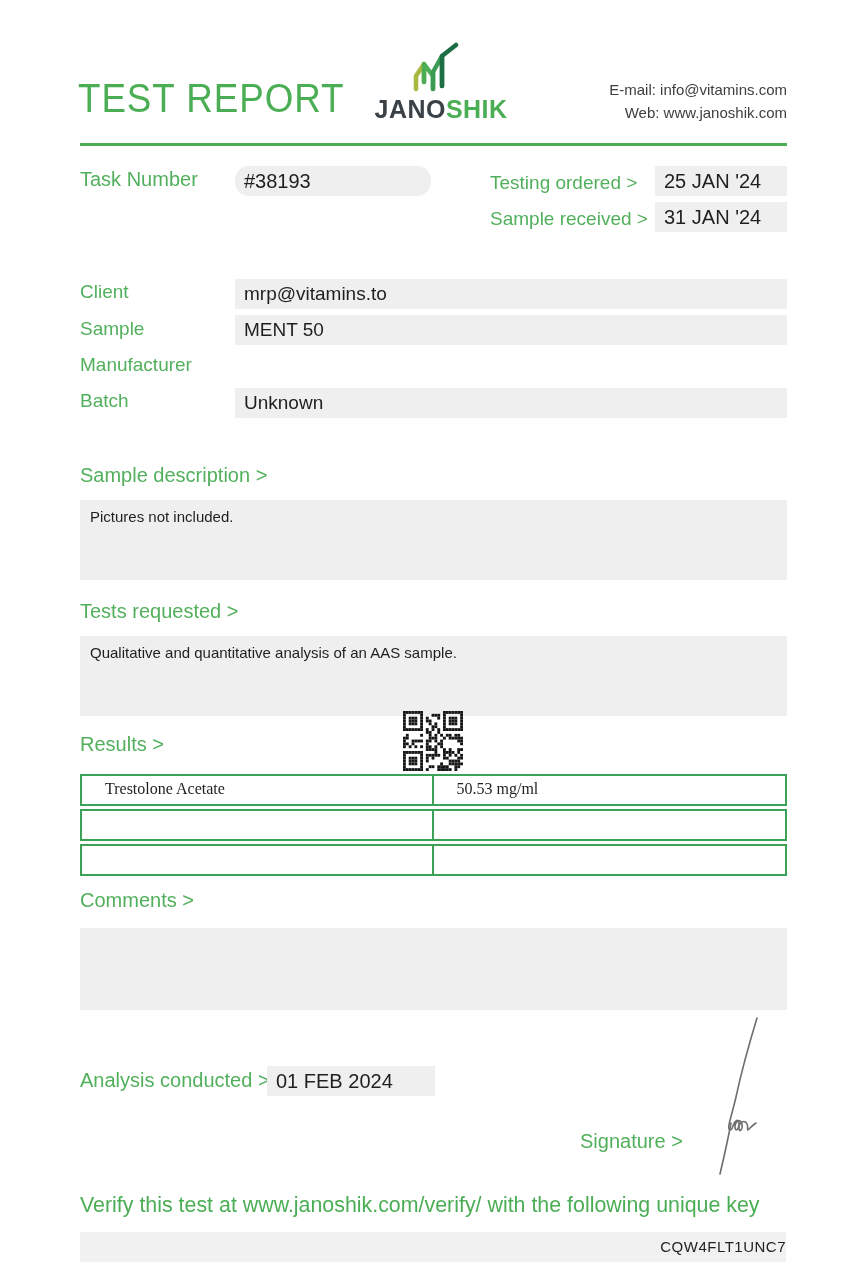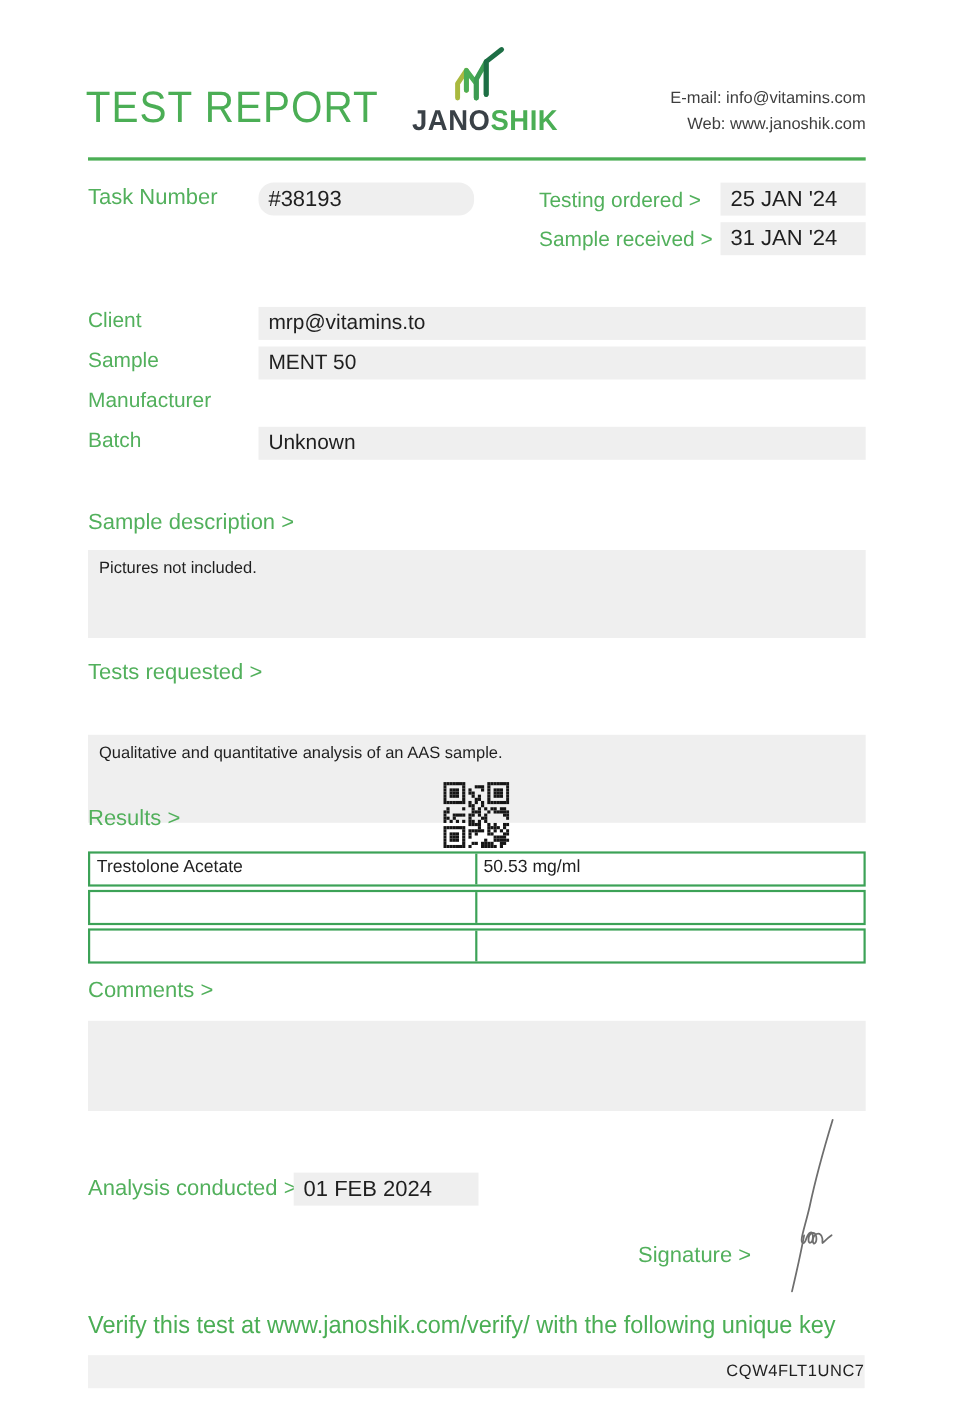--- a/index.html
+++ b/index.html
@@ -38,21 +38,21 @@
   .info-row-label{left:80px;font-size:19px;}
   .info-row-value{left:235px;width:552px;font-size:19px;}
   .sec-heading{font-size:20px;color:#52b05c;white-space:nowrap;}
   .gbox{
     background:#efefef;box-sizing:border-box;padding:8px 10px;font-size:15px;color:#1f1f1f;
     left:80px;width:707px;
   }
   
   .rtable{left:80px;top:774px;width:707px;}
   .rrow{display:flex;border:2px solid #3ca257;margin-bottom:3px;height:28px;background:#fff;}
-  .rcell{box-sizing:border-box;line-height:26px;font-size:16px;color:#1f1f1f;padding-left:6px;white-space:nowrap;overflow:hidden;}
+  .rcell{box-sizing:border-box;line-height:26px;font-size:16px;color:#1f1f1f;padding-left:23px;white-space:nowrap;overflow:hidden;font-family:Liberation Serif, serif;}
   .rcell-name{width:50%;border-right:2px solid #3ca257;}
   .rcell-val{width:50%;}
   .qr{left:403px;top:711px;}
   
   .analysis-label{left:80px;top:1069px;}
   .analysis-value{left:267px;top:1066px;width:168px;}
   .sig-label{left:580px;top:1130px;}
   .signature{left:693px;top:1015px;}
   .verify-text{
     left:80px;top:1192px;width:740px;font-size:22.5px;color:#4bae55;white-space:nowrap;
@@ -109,21 +109,21 @@
 
   <div class="abs glabel info-row-label" style="top:390px">Batch</div>
   <div class="abs vbox info-row-value" style="top:388px">Unknown</div>
 
   <div class="abs sec-heading" style="left:80px;top:464px">Sample description &gt;</div>
   <div class="abs gbox" style="top:500px;height:80px">
     <span>Pictures not included.</span>
   </div>
 
   <div class="abs sec-heading" style="left:80px;top:600px">Tests requested &gt;</div>
-  <div class="abs gbox" style="top:668px;height:80px">
+  <div class="abs gbox" style="top:636px;height:80px">
     <span>Qualitative and quantitative analysis of an AAS sample.</span>
   </div>
 
   <svg class="abs qr" id="qr-svg" width="60" height="60" viewBox="0 0 63 63">
       <rect x="0" y="0" width="3" height="3" fill="#151515"></rect>
       <rect x="3" y="0" width="3" height="3" fill="#151515"></rect>
       <rect x="6" y="0" width="3" height="3" fill="#151515"></rect>
       <rect x="9" y="0" width="3" height="3" fill="#151515"></rect>
       <rect x="12" y="0" width="3" height="3" fill="#151515"></rect>
       <rect x="15" y="0" width="3" height="3" fill="#151515"></rect>

